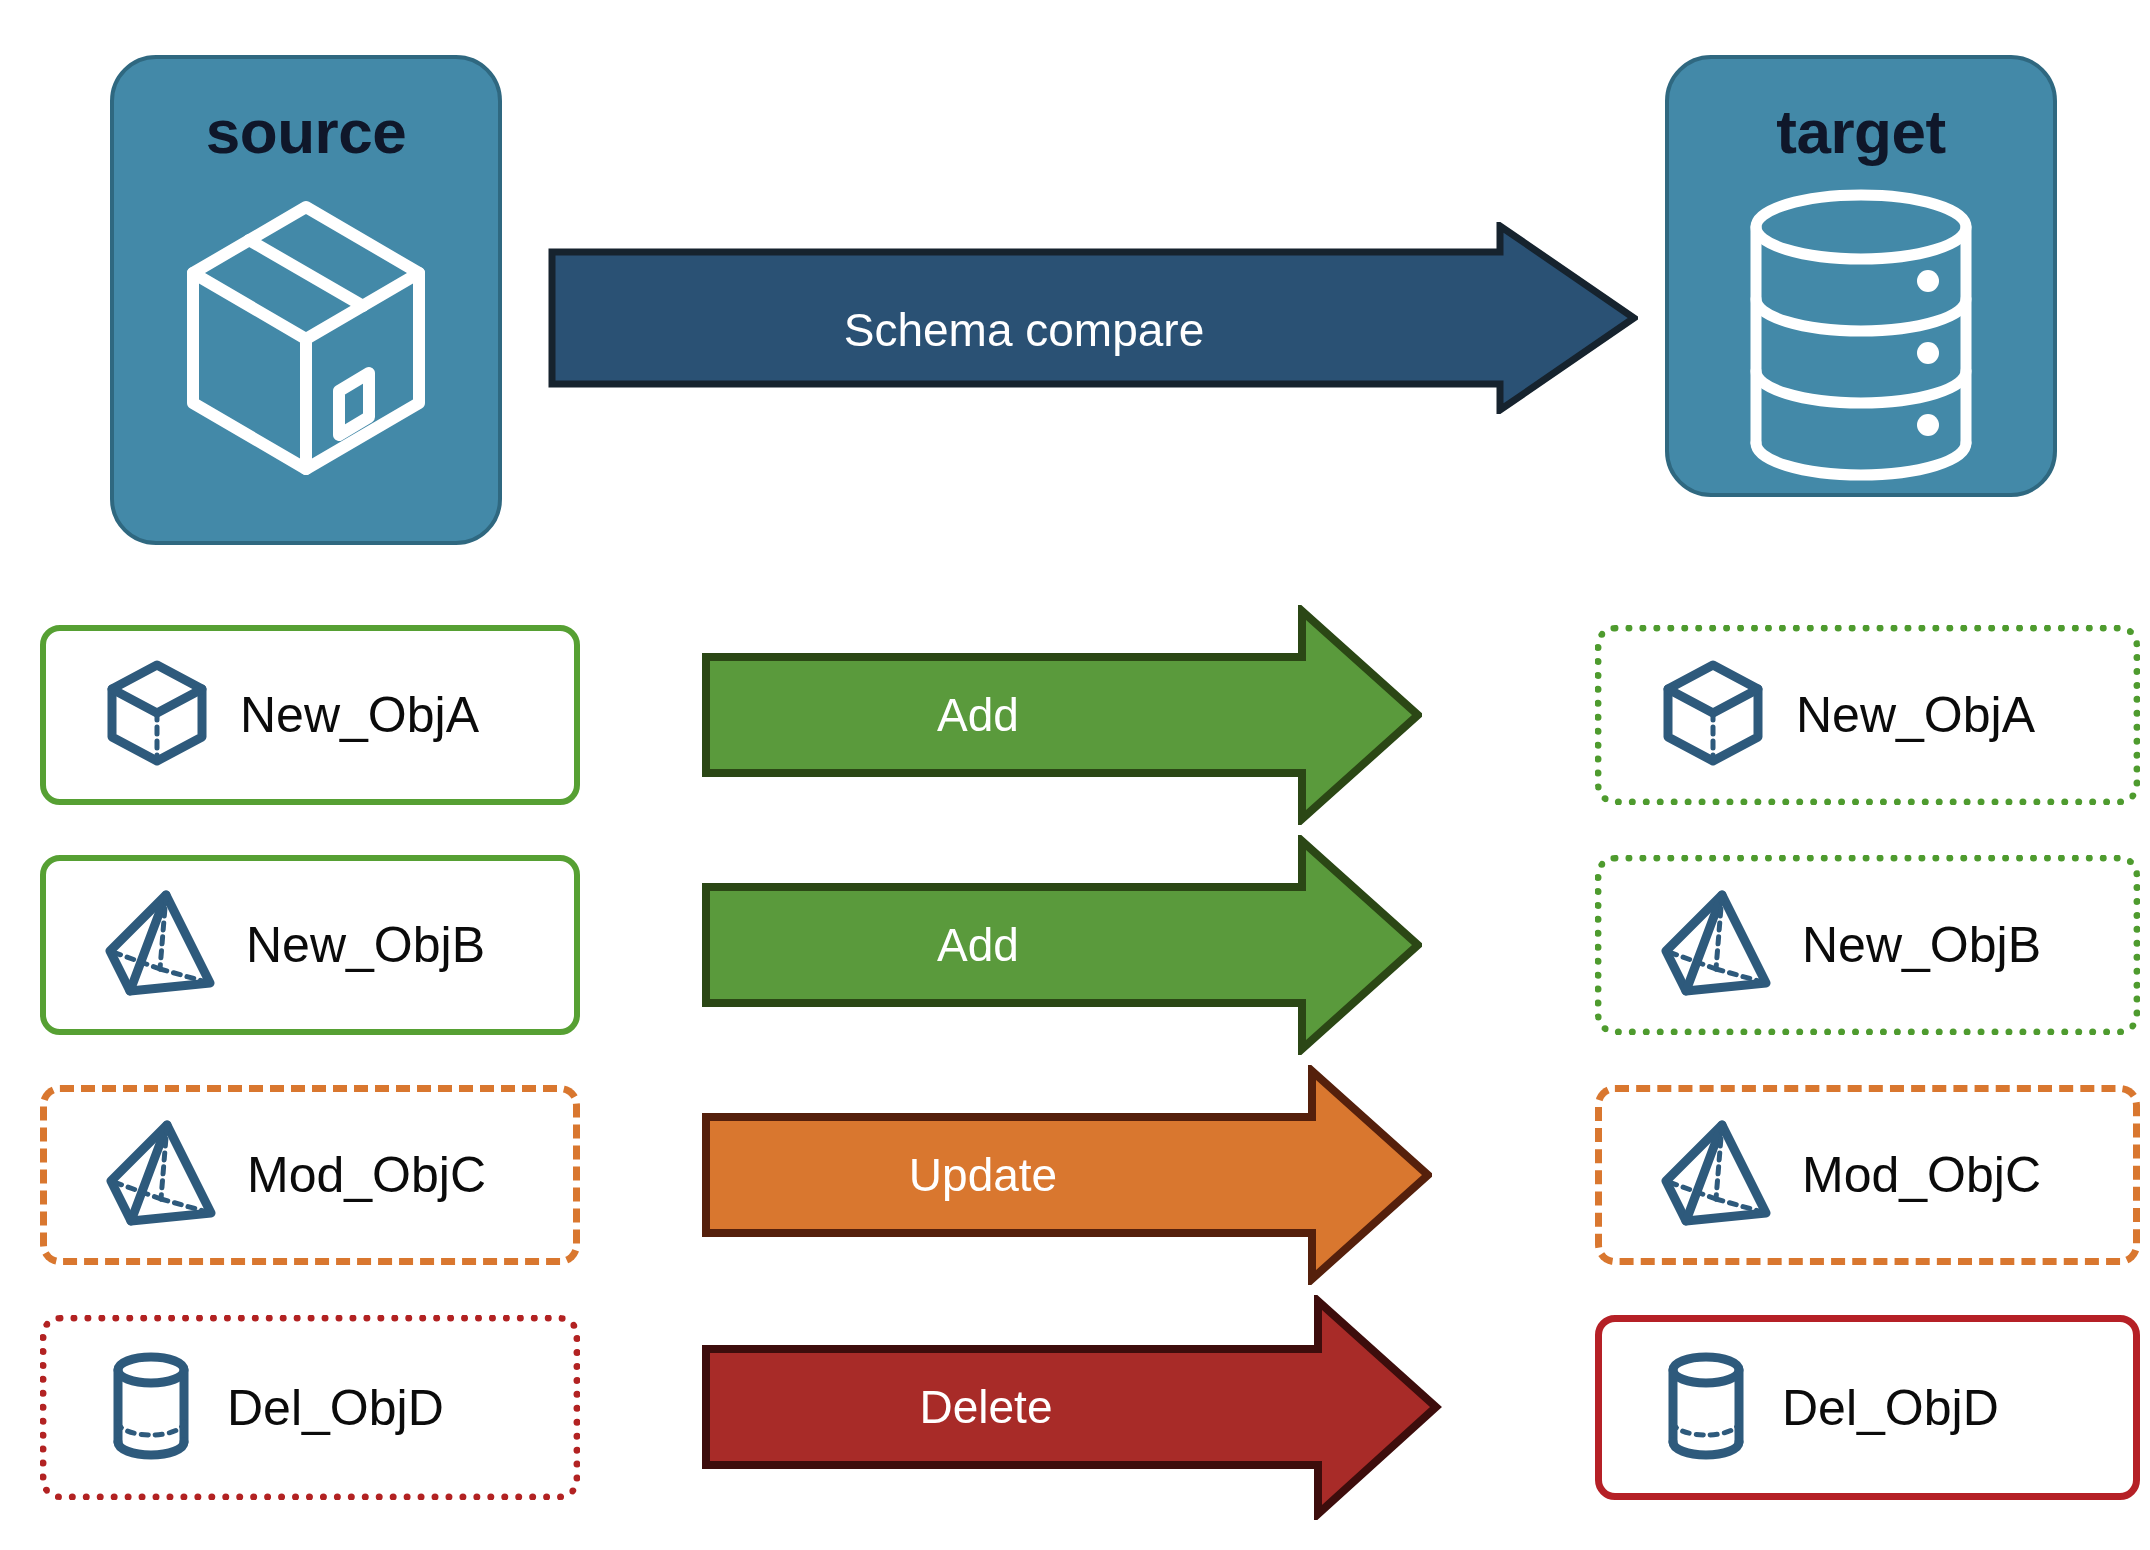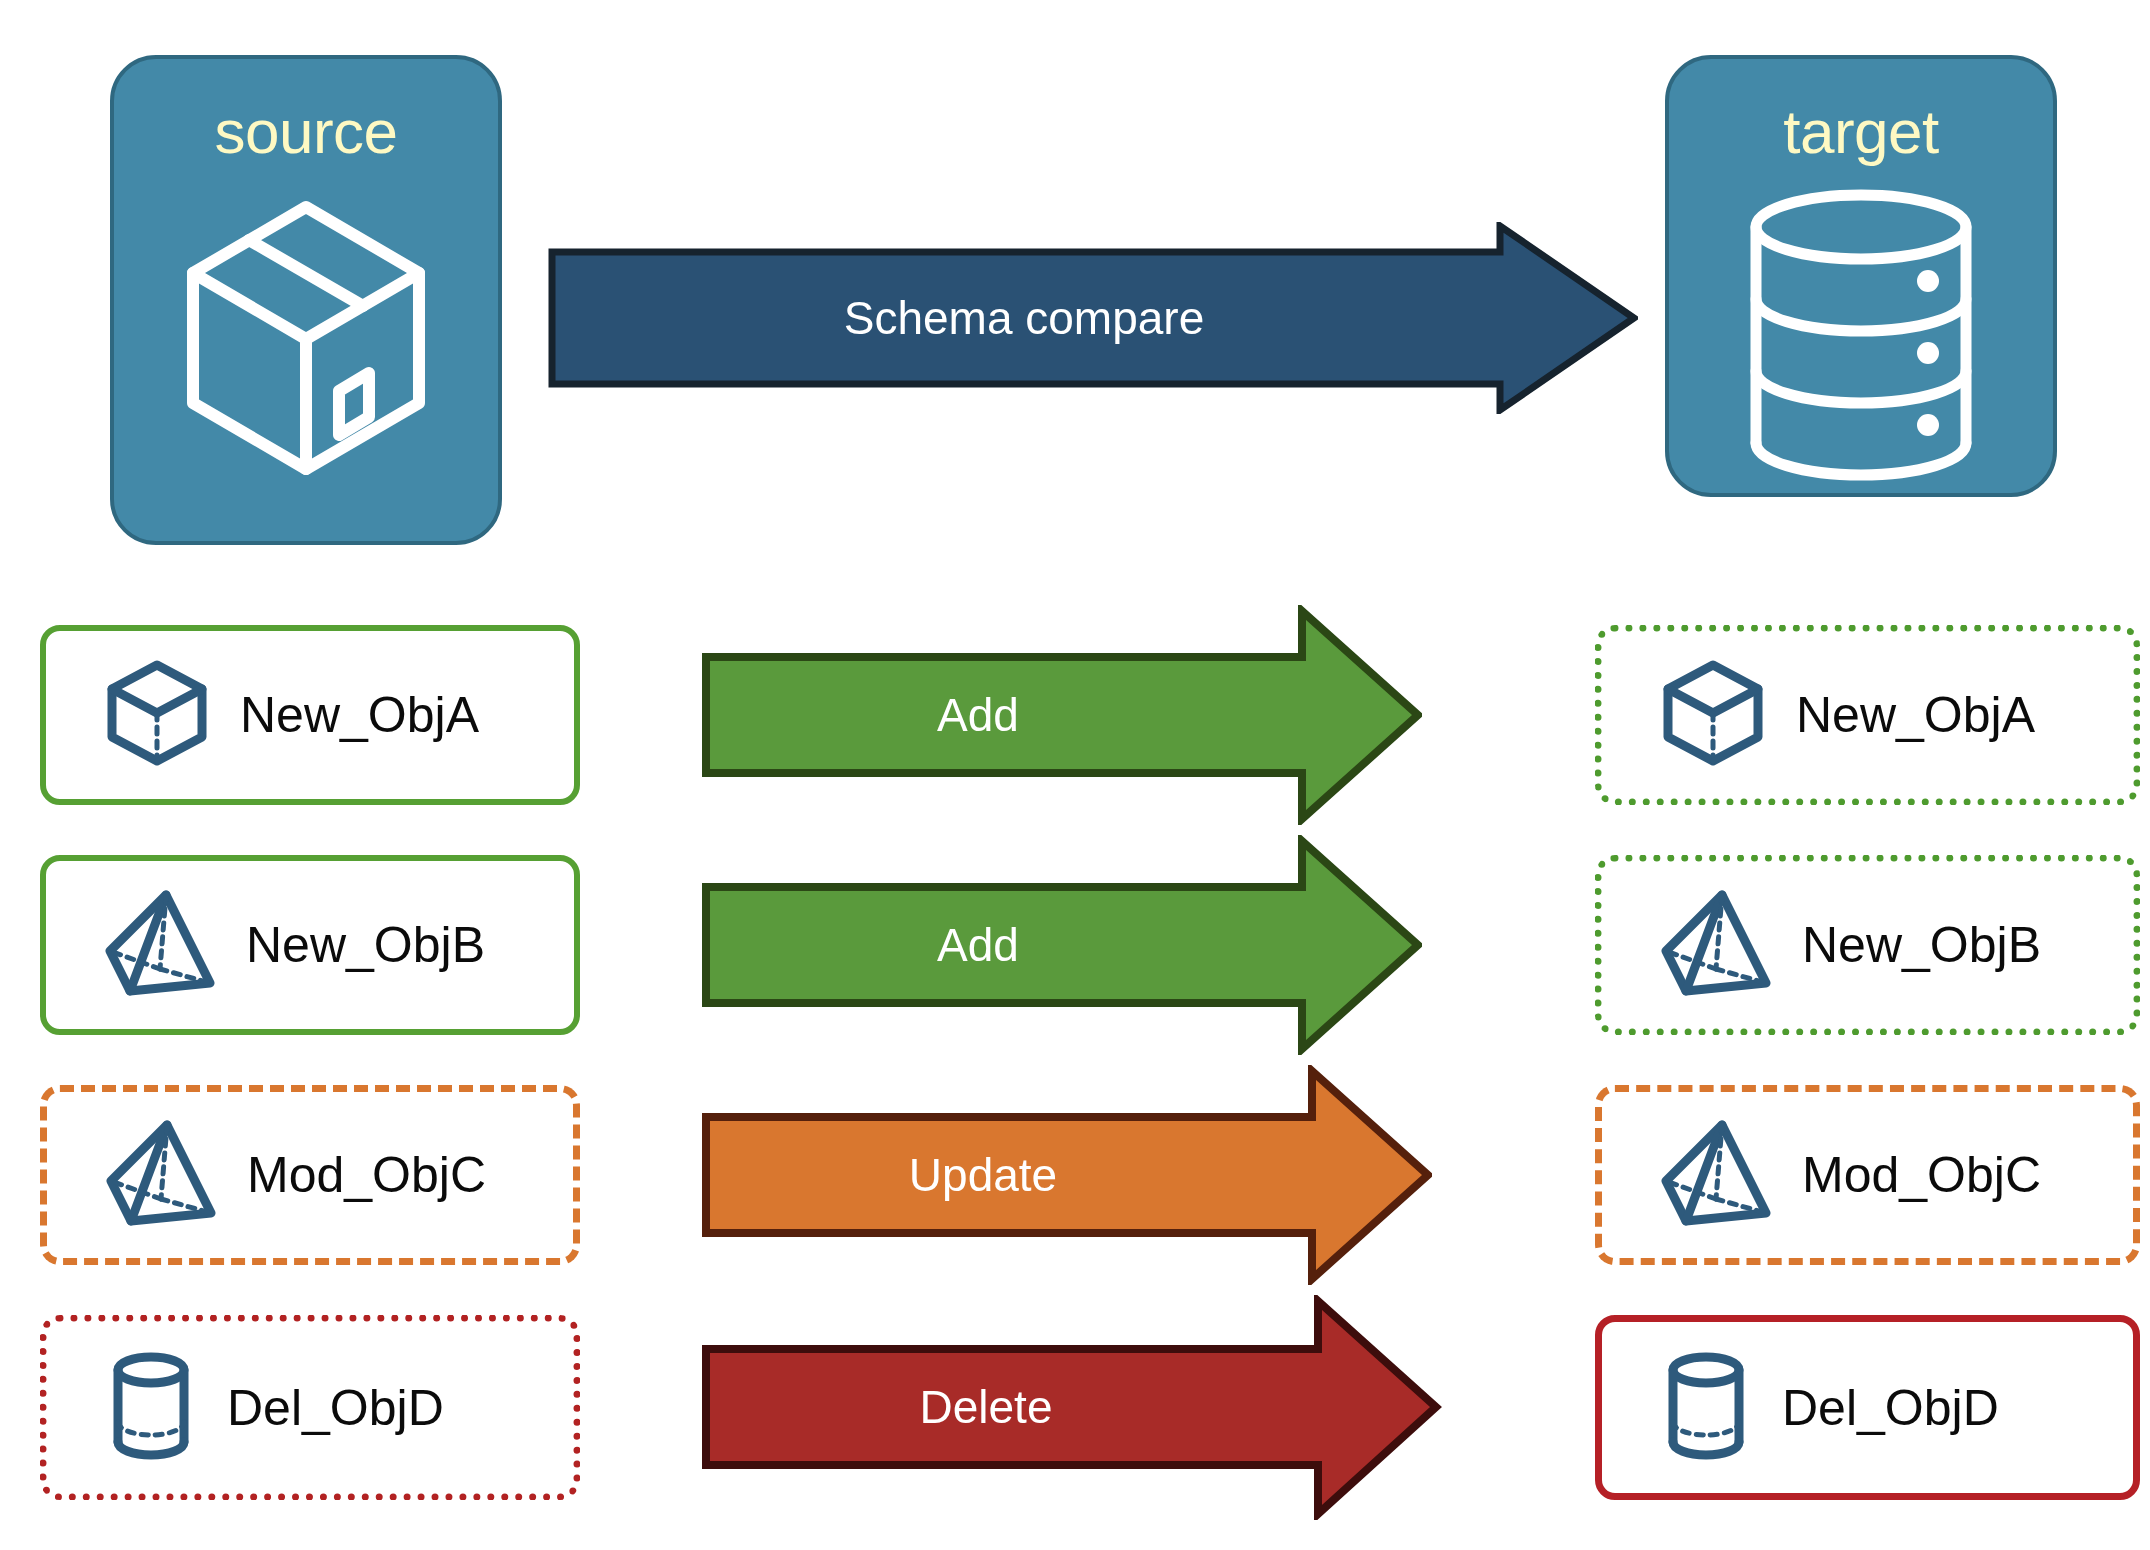--- a/index.html
+++ b/index.html
@@ -3,21 +3,21 @@
 <meta charset="utf-8">
 <style>
   html,body{margin:0;padding:0;background:#ffffff;}
   body{width:2150px;height:1550px;position:relative;overflow:hidden;
        font-family:"Liberation Sans", sans-serif;}
 
   
   .endpoint{position:absolute;border-radius:46px;background:#4389A8;
             border:4px solid #2F6880;box-sizing:border-box;
             display:flex;flex-direction:column;align-items:center;}
-  .endpoint .ep-title{color:#fef9c3;font-size:62px;font-weight:normal;
+  .endpoint .ep-title{color:#0f172a;font-size:62px;font-weight:bold;
             letter-spacing:-0.5px;margin-top:42px;line-height:1;}
   .endpoint .ep-icon{margin-top:22px;}
 
   #source-card{left:110px;top:55px;width:392px;height:490px;}
   #target-card{left:1665px;top:55px;width:392px;height:442px;}
 
   
   #compare-arrow{position:absolute;left:548px;top:222px;width:1090px;height:192px;}
   .arrow-label{position:absolute;color:#ffffff;font-size:46px;
                white-space:nowrap;pointer-events:none;}
@@ -75,21 +75,21 @@
       <circle cx="192" cy="168" r="11" fill="#ffffff"></circle>
       <circle cx="192" cy="240" r="11" fill="#ffffff"></circle>
     </svg>
   </div>
 </div>
 
 <div id="compare-arrow">
   <svg width="1090" height="192" viewBox="0 0 1090 192" style="display:block">
     <polygon points="4,30 952,30 952,4 1086,96 952,188 952,162 4,162" fill="#2A5174" stroke="#16232E" stroke-width="7" stroke-linejoin="miter"></polygon>
   </svg>
-  <div class="arrow-label" style="left:0;top:0;width:952px;height:192px;
+  <div class="arrow-label" style="left:0;top:12px;width:952px;height:192px;
        display:flex;align-items:center;justify-content:center;">Schema compare</div>
 </div>
 
 <div class="obj-box col-left bd-solid-green" style="top:625px;height:180px;">
   <span class="obj-icon">
     <svg width="106" height="112" viewBox="0 0 106 112">
       <g fill="none" stroke="#2E5A7C" stroke-width="9" stroke-linejoin="round" stroke-linecap="round">
         <path d="M53 8 L98 32 L98 80 L53 104 L8 80 L8 32 Z"></path>
         <path d="M8 32 L53 56 L98 32"></path>
       </g>

